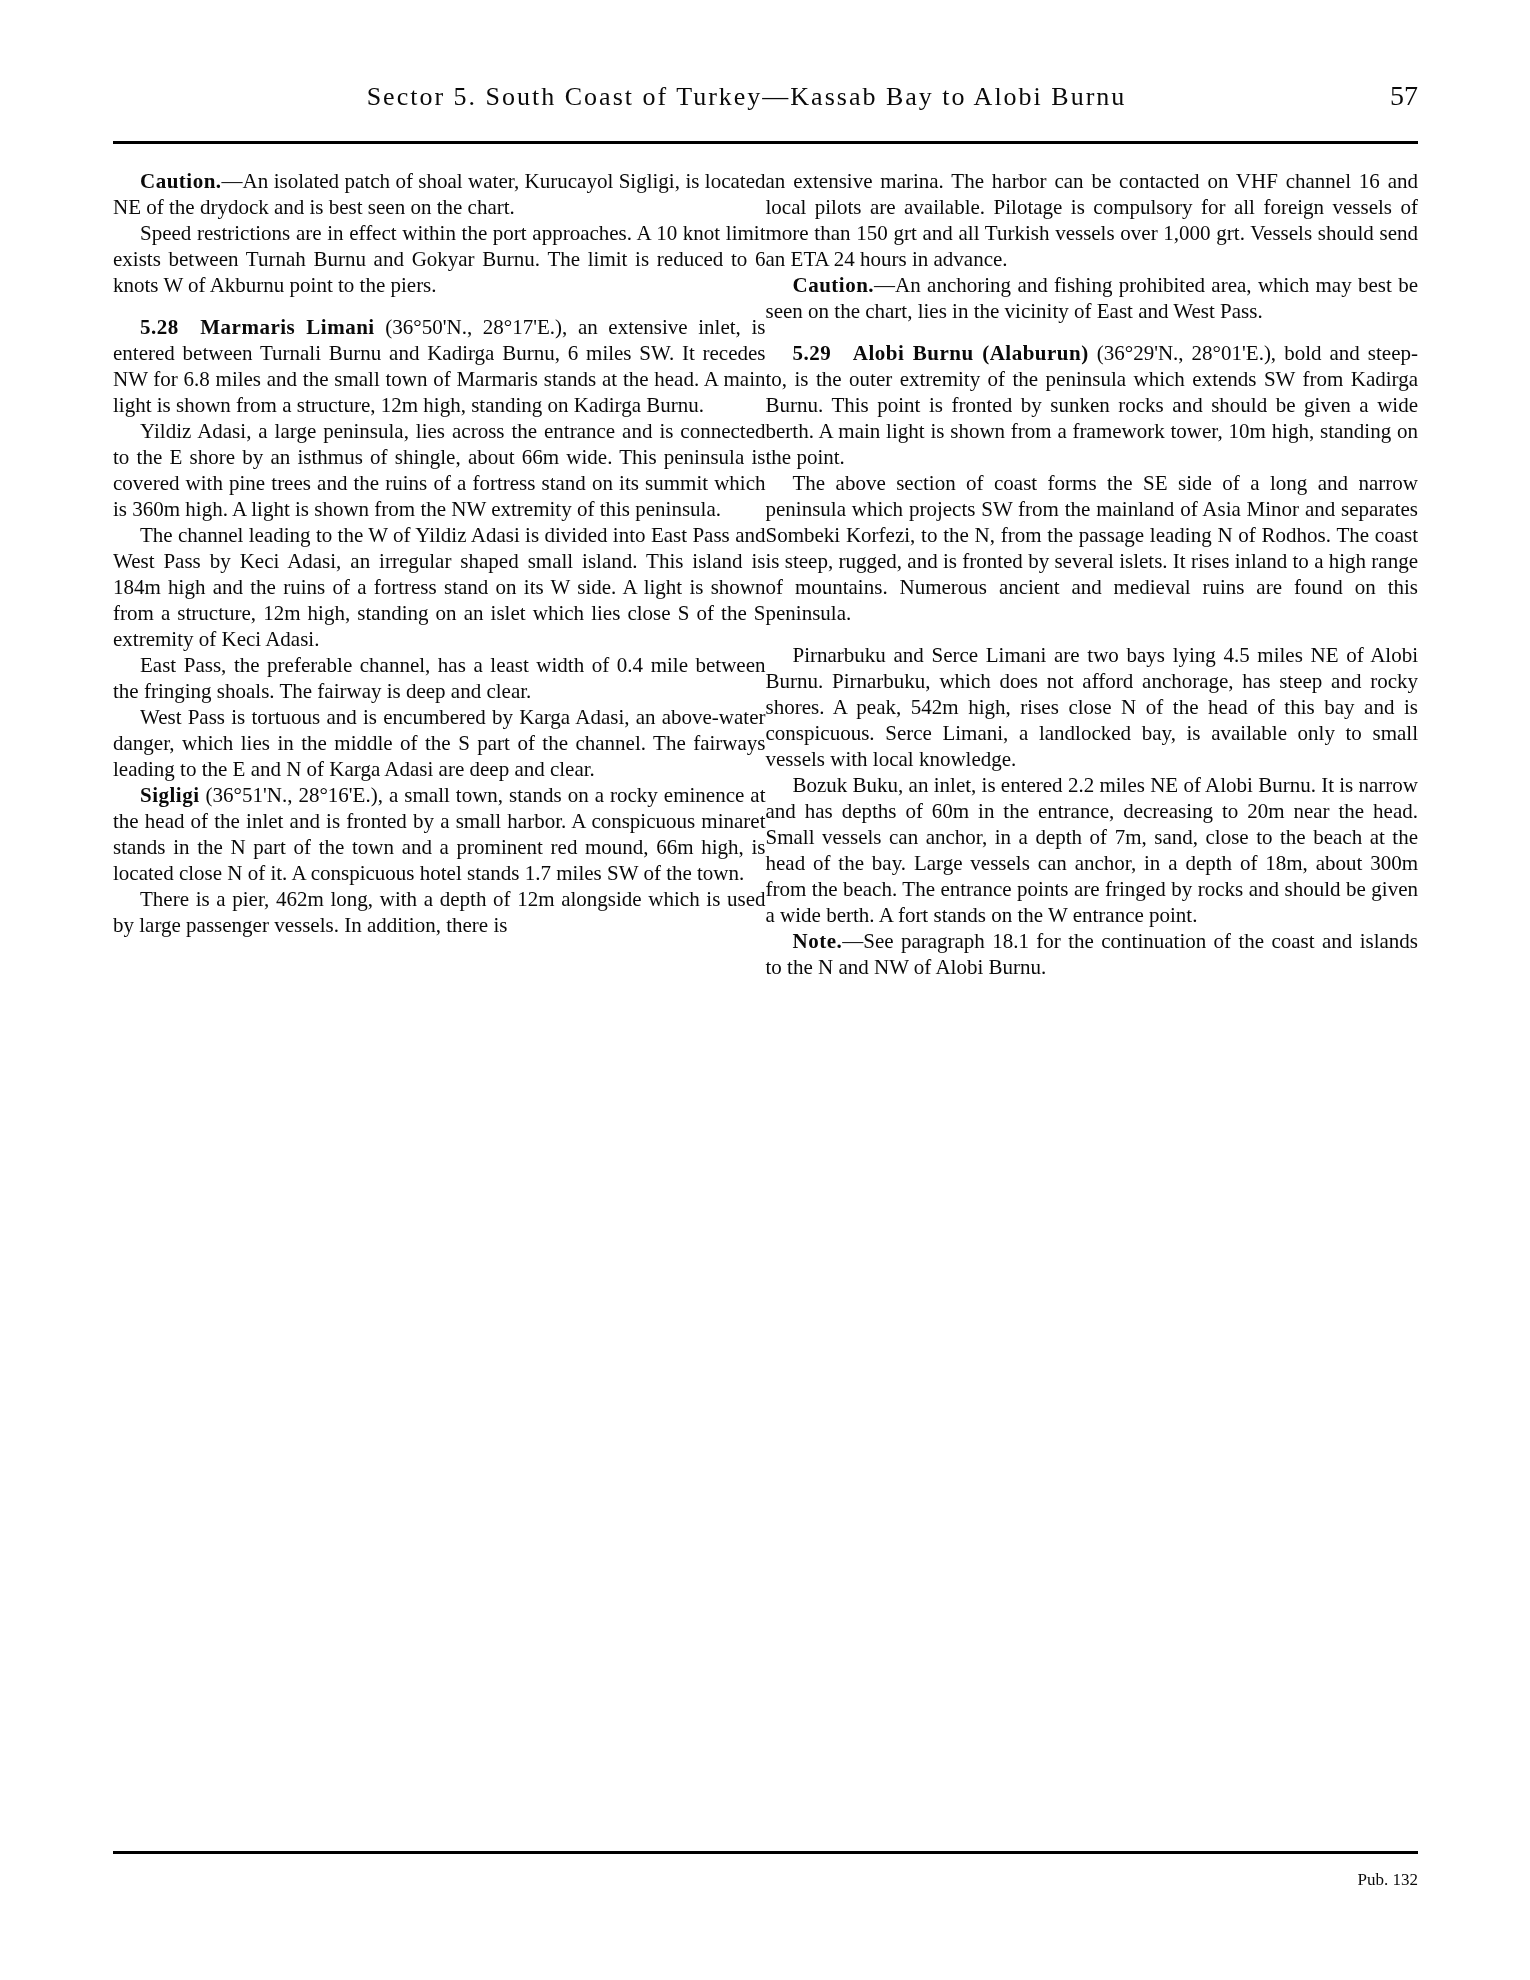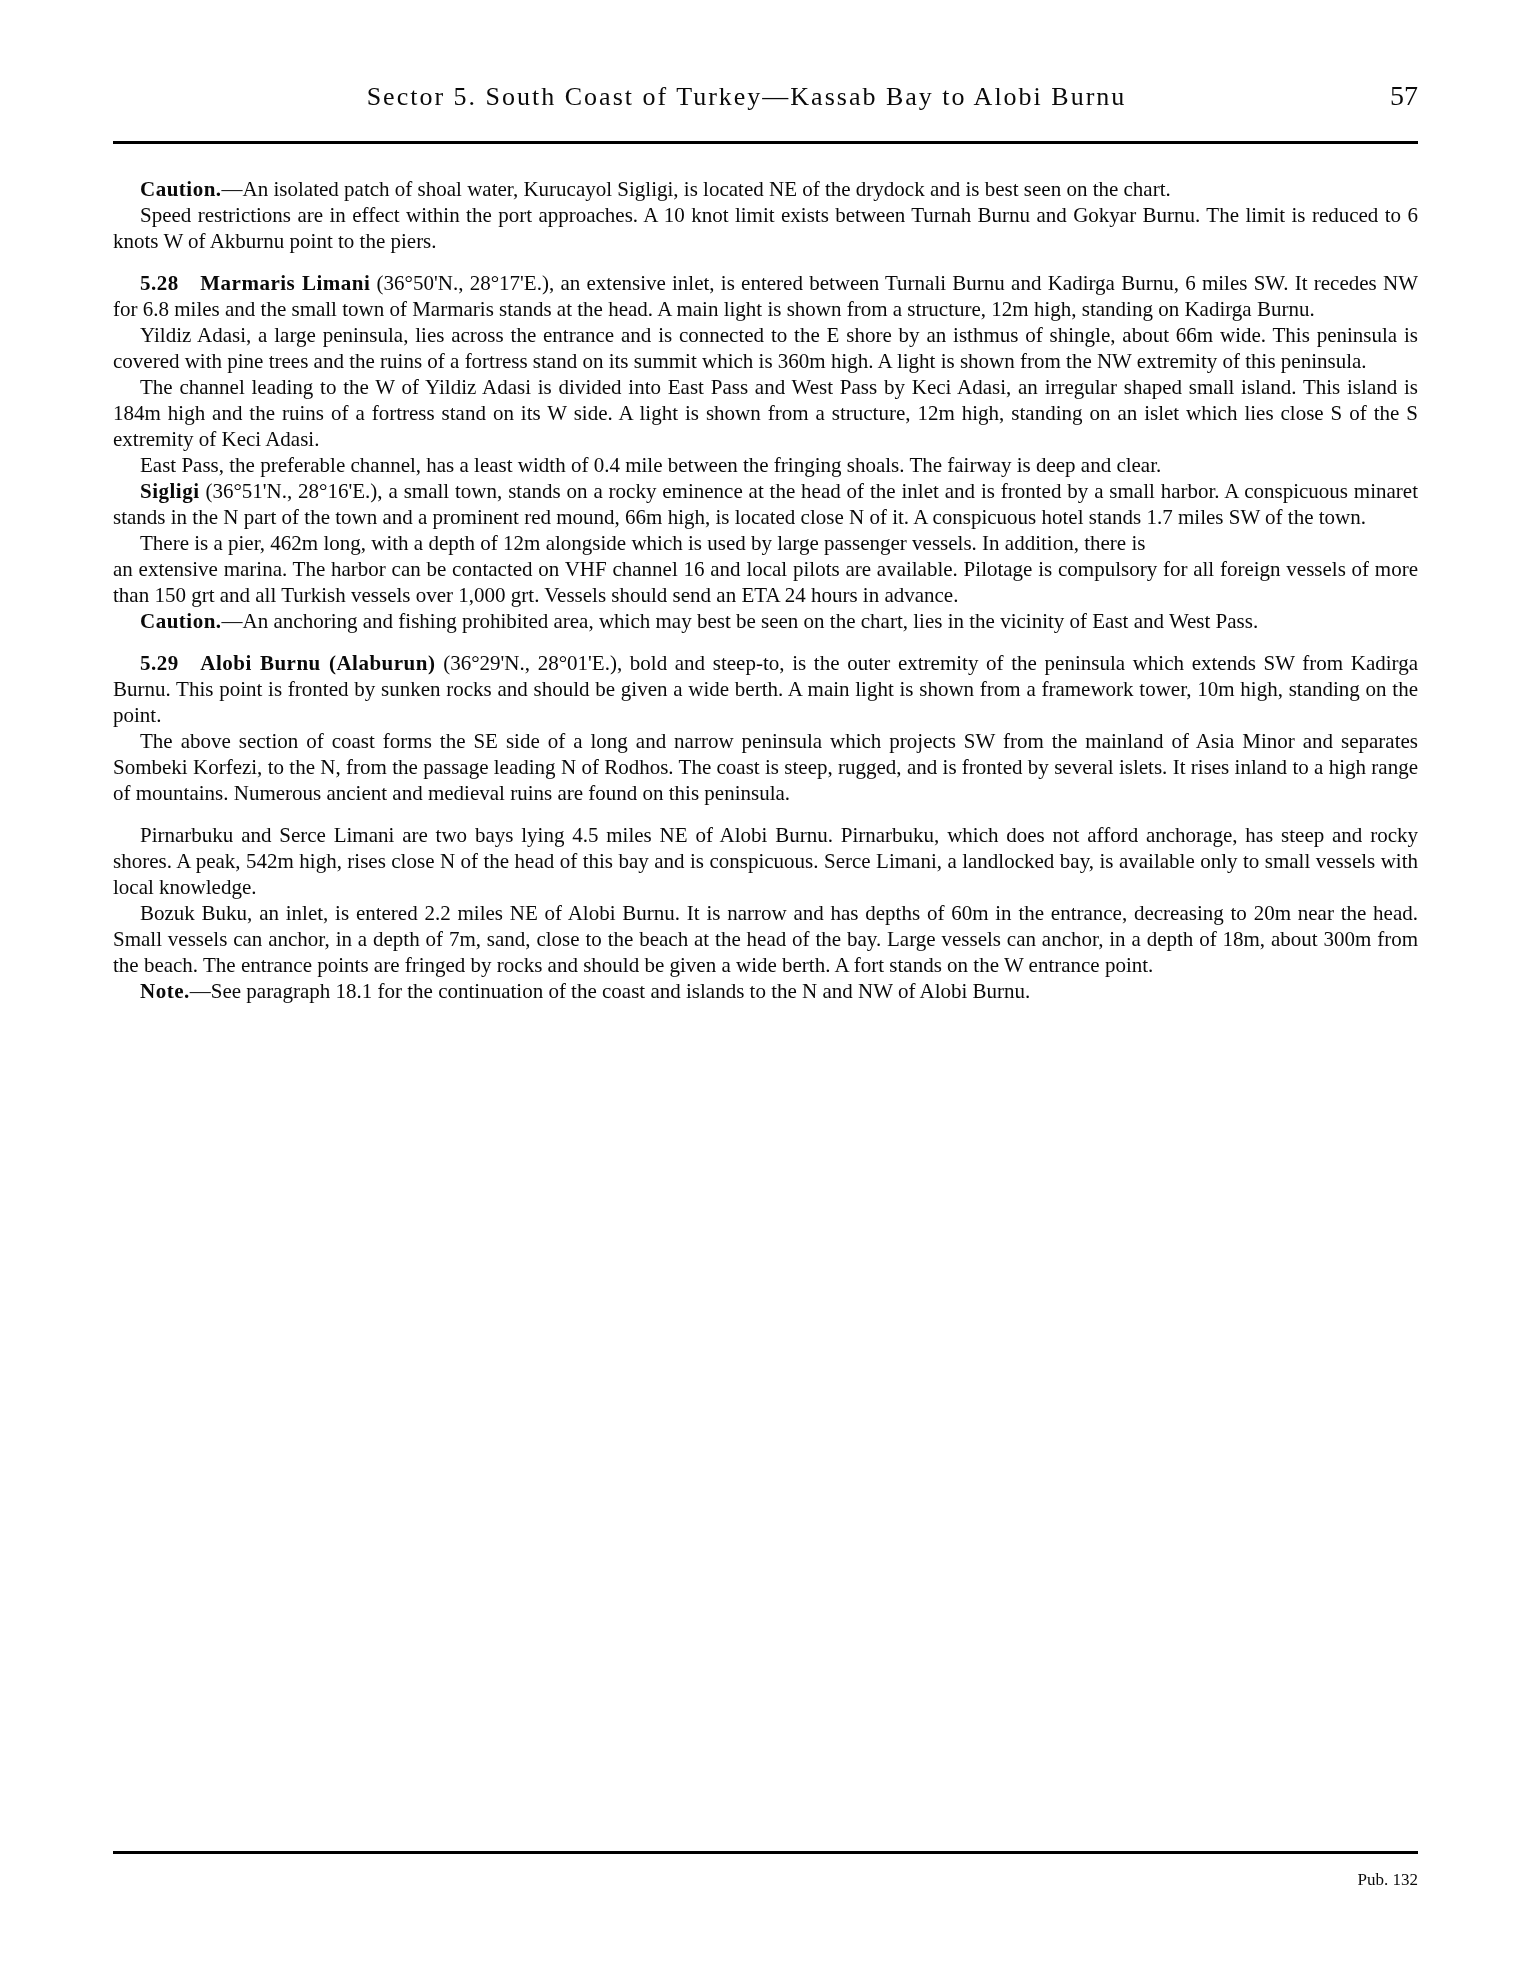--- a/index.html
+++ b/index.html
@@ -36,25 +36,24 @@
   .rule {
     position: absolute;
     left: 113px;
     width: 1305px;
     background: #000000;
   }
   .top-rule { top: 141px; height: 3px; }
   .bottom-rule { top: 1851px; height: 3px; }
   .columns {
     position: absolute;
-    top: 176px;
+    top: 168px;
     left: 113px;
     width: 1305px;
     display: flex;
-    flex-direction: column;
   }
   .column { flex: 1; min-width: 0; }
   .para {
     font-size: 21px;
     line-height: 26px;
     text-align: justify;
   }
   .para.indent { text-indent: 27px; }
   .para.gap { margin-top: 16px; }
   .lead {
@@ -81,20 +80,21 @@
   <div class="rule top-rule"></div>
 
   <div class="columns">
     <section class="column">
         <p class="para indent"><span class="lead">Caution.</span><span>—An isolated patch of shoal water, Kurucayol Sigligi, is located NE of the drydock and is best seen on the chart.</span></p>
         <p class="para indent"><span>Speed restrictions are in effect within the port approaches. A 10 knot limit exists between Turnah Burnu and Gokyar Burnu. The limit is reduced to 6 knots W of Akburnu point to the piers.</span></p>
         <p class="para indent gap"><span class="lead">5.28 Marmaris Limani</span><span> (36°50'N., 28°17'E.), an extensive inlet, is entered between Turnali Burnu and Kadirga Burnu, 6 miles SW. It recedes NW for 6.8 miles and the small town of Marmaris stands at the head. A main light is shown from a structure, 12m high, standing on Kadirga Burnu.</span></p>
         <p class="para indent"><span>Yildiz Adasi, a large peninsula, lies across the entrance and is connected to the E shore by an isthmus of shingle, about 66m wide. This peninsula is covered with pine trees and the ruins of a fortress stand on its summit which is 360m high. A light is shown from the NW extremity of this peninsula.</span></p>
         <p class="para indent"><span>The channel leading to the W of Yildiz Adasi is divided into East Pass and West Pass by Keci Adasi, an irregular shaped small island. This island is 184m high and the ruins of a fortress stand on its W side. A light is shown from a structure, 12m high, standing on an islet which lies close S of the S extremity of Keci Adasi.</span></p>
         <p class="para indent"><span>East Pass, the preferable channel, has a least width of 0.4 mile between the fringing shoals. The fairway is deep and clear.</span></p>
+        <p class="para indent"><span>West Pass is tortuous and is encumbered by Karga Adasi, an above-water danger, which lies in the middle of the S part of the channel. The fairways leading to the E and N of Karga Adasi are deep and clear.</span></p>
         <p class="para indent"><span class="lead">Sigligi</span><span> (36°51'N., 28°16'E.), a small town, stands on a rocky eminence at the head of the inlet and is fronted by a small harbor. A conspicuous minaret stands in the N part of the town and a prominent red mound, 66m high, is located close N of it. A conspicuous hotel stands 1.7 miles SW of the town.</span></p>
         <p class="para indent"><span>There is a pier, 462m long, with a depth of 12m alongside which is used by large passenger vessels. In addition, there is</span></p>
       </section>
     <section class="column">
         <p class="para"><span>an extensive marina. The harbor can be contacted on VHF channel 16 and local pilots are available. Pilotage is compulsory for all foreign vessels of more than 150 grt and all Turkish vessels over 1,000 grt. Vessels should send an ETA 24 hours in advance.</span></p>
         <p class="para indent"><span class="lead">Caution.</span><span>—An anchoring and fishing prohibited area, which may best be seen on the chart, lies in the vicinity of East and West Pass.</span></p>
         <p class="para indent gap"><span class="lead">5.29 Alobi Burnu (Alaburun)</span><span> (36°29'N., 28°01'E.), bold and steep-to, is the outer extremity of the peninsula which extends SW from Kadirga Burnu. This point is fronted by sunken rocks and should be given a wide berth. A main light is shown from a framework tower, 10m high, standing on the point.</span></p>
         <p class="para indent"><span>The above section of coast forms the SE side of a long and narrow peninsula which projects SW from the mainland of Asia Minor and separates Sombeki Korfezi, to the N, from the passage leading N of Rodhos. The coast is steep, rugged, and is fronted by several islets. It rises inland to a high range of mountains. Numerous ancient and medieval ruins are found on this peninsula.</span></p>
         <p class="para indent gap"><span>Pirnarbuku and Serce Limani are two bays lying 4.5 miles NE of Alobi Burnu. Pirnarbuku, which does not afford anchorage, has steep and rocky shores. A peak, 542m high, rises close N of the head of this bay and is conspicuous. Serce Limani, a landlocked bay, is available only to small vessels with local knowledge.</span></p>
         <p class="para indent"><span>Bozuk Buku, an inlet, is entered 2.2 miles NE of Alobi Burnu. It is narrow and has depths of 60m in the entrance, decreasing to 20m near the head. Small vessels can anchor, in a depth of 7m, sand, close to the beach at the head of the bay. Large vessels can anchor, in a depth of 18m, about 300m from the beach. The entrance points are fringed by rocks and should be given a wide berth. A fort stands on the W entrance point.</span></p>

